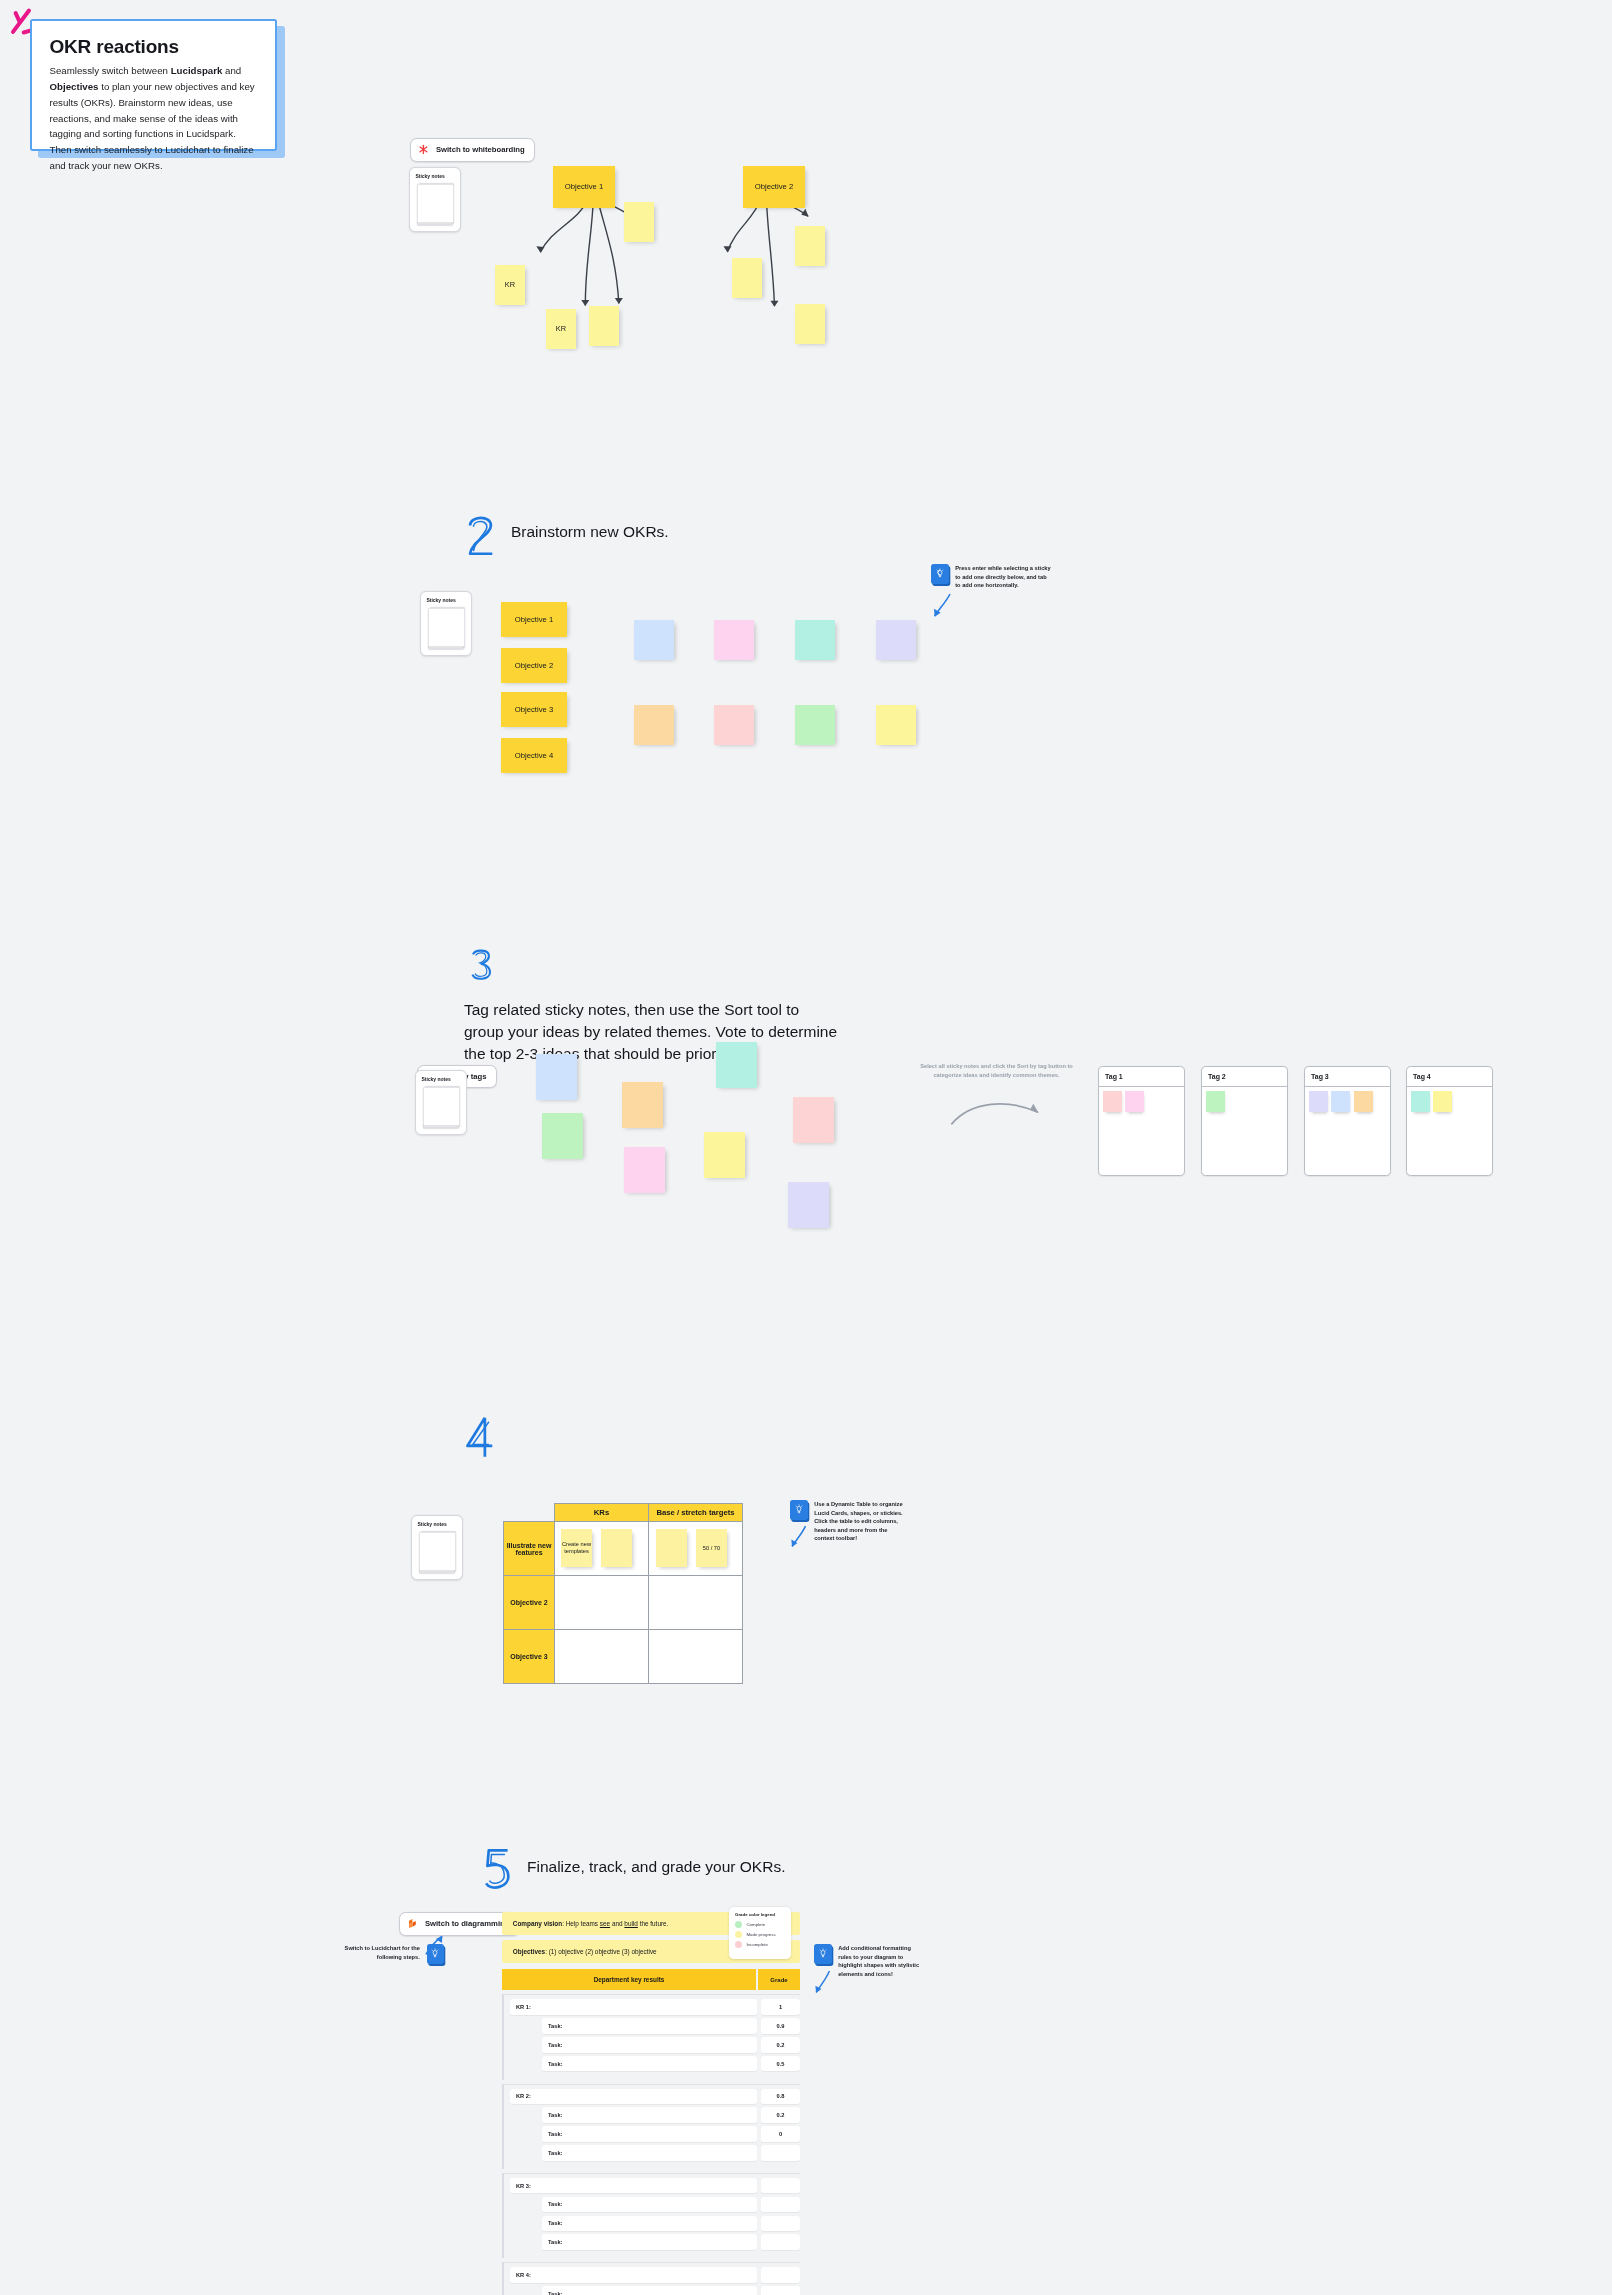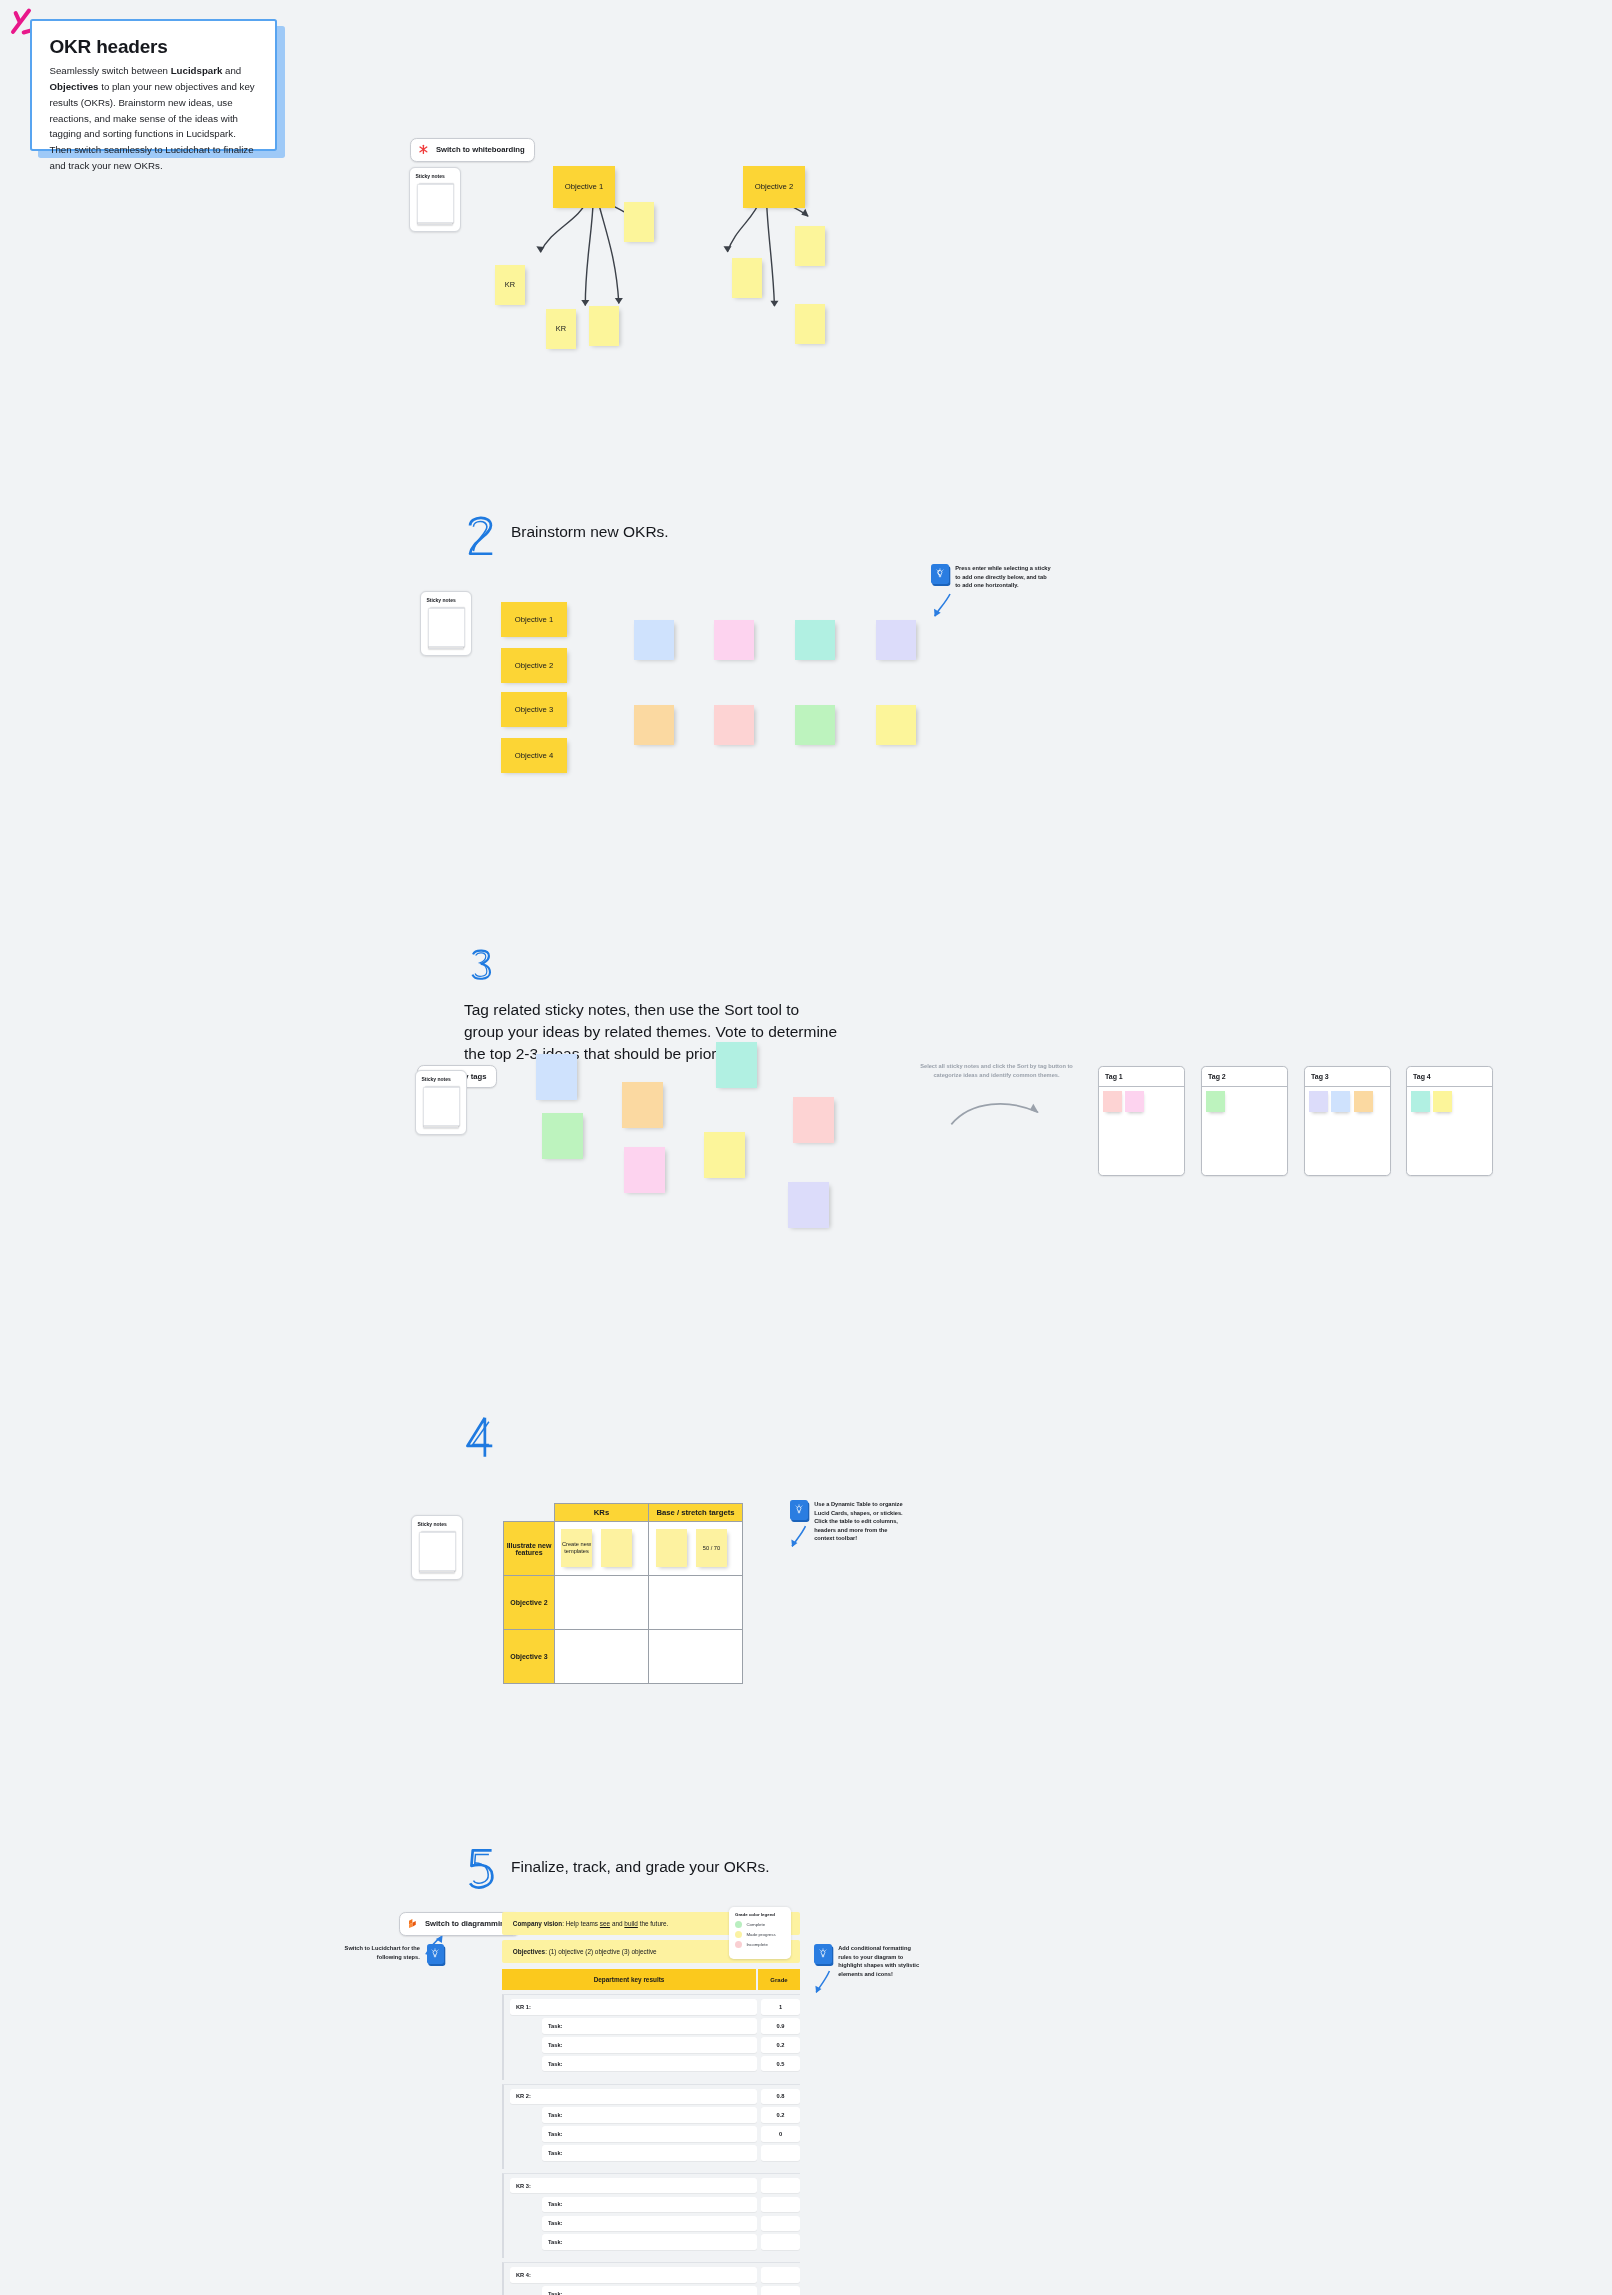--- a/index.html
+++ b/index.html
@@ -154,21 +154,21 @@
   <svg class="abs sparkle" viewBox="0 0 48 52">
     <g stroke="#e8178a" stroke-width="6" stroke-linecap="round" fill="none">
       <path d="M6 40 L30 8"></path>
       <path d="M10 12 L16 25"></path>
       <path d="M22 41 L36 37"></path>
     </g>
   </svg>
 
   <div class="abs intro-shadow"></div>
   <div class="abs intro-card">
-    <div class="intro-title">OKR headers</div>
+    <div class="intro-title">OKR reactions</div>
     <div class="intro-body" id="intro-body"><span>Seamlessly switch between </span><b>Lucidspark</b><span> and </span><b>Objectives</b><span> to plan your new objectives and key results (OKRs). Brainstorm new ideas, use reactions, and make sense of the ideas with tagging and sorting functions in Lucidspark. Then switch seamlessly to Lucidchart to finalize and track your new OKRs.</span></div>
   </div>
 
 
   <div class="chip" style="left:410px; top:138px;">
     <svg width="10.8" height="10.8" viewBox="0 0 16 16">
       <g stroke="#f03c3c" stroke-width="2" stroke-linecap="round">
         <path d="M8 2 L8 14"></path>
           <path d="M3 4.5 L13 11.5"></path>
           <path d="M13 4.5 L3 11.5"></path>
@@ -417,21 +417,21 @@
         </g>
       </svg>
     </div>
     <div class="tip-text">Use a Dynamic Table to organize Lucid Cards, shapes, or stickies. Click the table to edit columns, headers and more from the context toolbar!</div>
   </div>
   <svg class="abs" style="left:788px; top:1524px; width:21.5px; height:27px;" viewBox="0 0 32 40" width="21.5" height="27">
     <path d="M26 3 C21 14 12 24 6 33" stroke="#2a7de1" stroke-width="2.3" fill="none"></path>
     <path d="M6 34 l-1 -11 l9 5 z" fill="#2a7de1"></path>
   </svg>
 
-  <div class="step" style="left:464px; top:1851px; width:376px;">
+  <div class="step" style="left:480px; top:1851px; width:376px;">
     <svg class="step-num" viewBox="0 0 52 66">
       <path d="M41 5 L13 5 L11 28 C11 28 40 20 42 42 C44 60 16 66 9 54" stroke="#1f7ae0" stroke-width="4" fill="none" stroke-linejoin="round"></path>
       <path d="M37 11 L17 11 L16 24 C16 24 35 22 36 41 C37 54 18 57 14 50" stroke="#1f7ae0" stroke-width="2.2" fill="none"></path>
     </svg>
     <div class="step-text">Finalize, track, and grade your OKRs.</div>
   </div>
 
   <div class="chip" style="left:399px; top:1912px;">
     <svg width="10.8" height="10.8" viewBox="0 0 16 16">
       <path d="M3 4.2 L8 1.6 L8 7 L3 9.6 Z" fill="#f2711c"></path>

